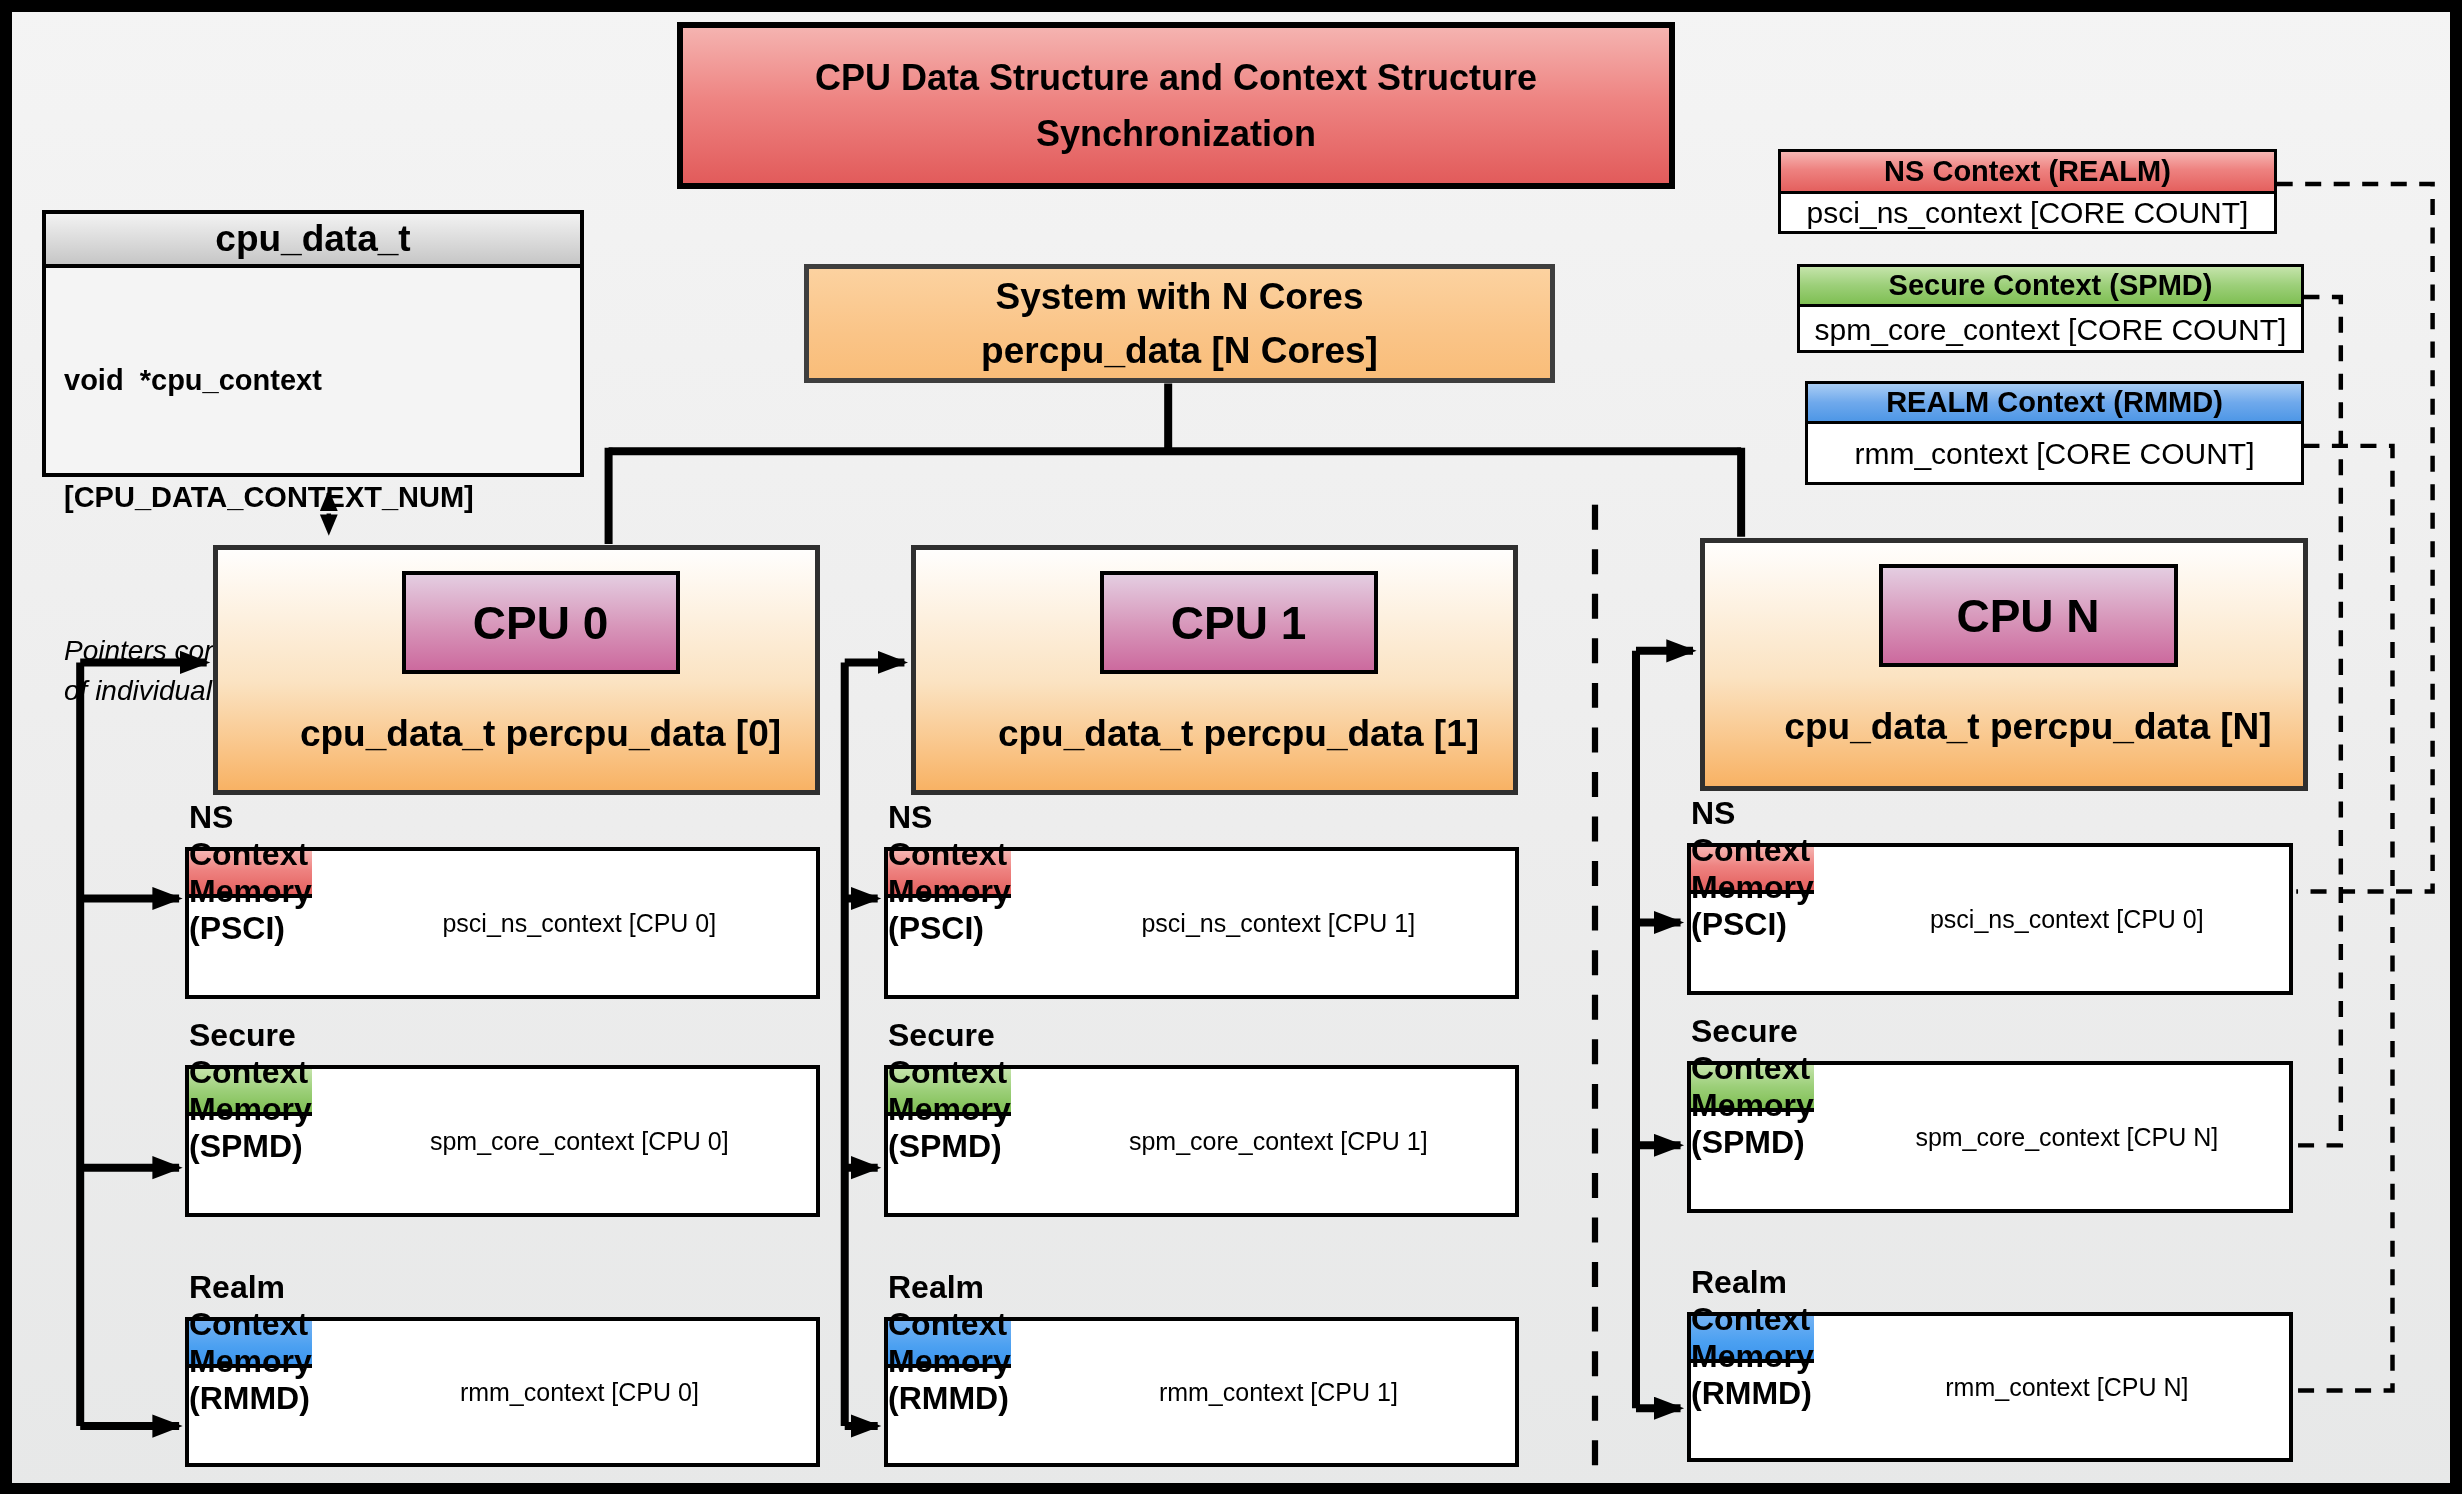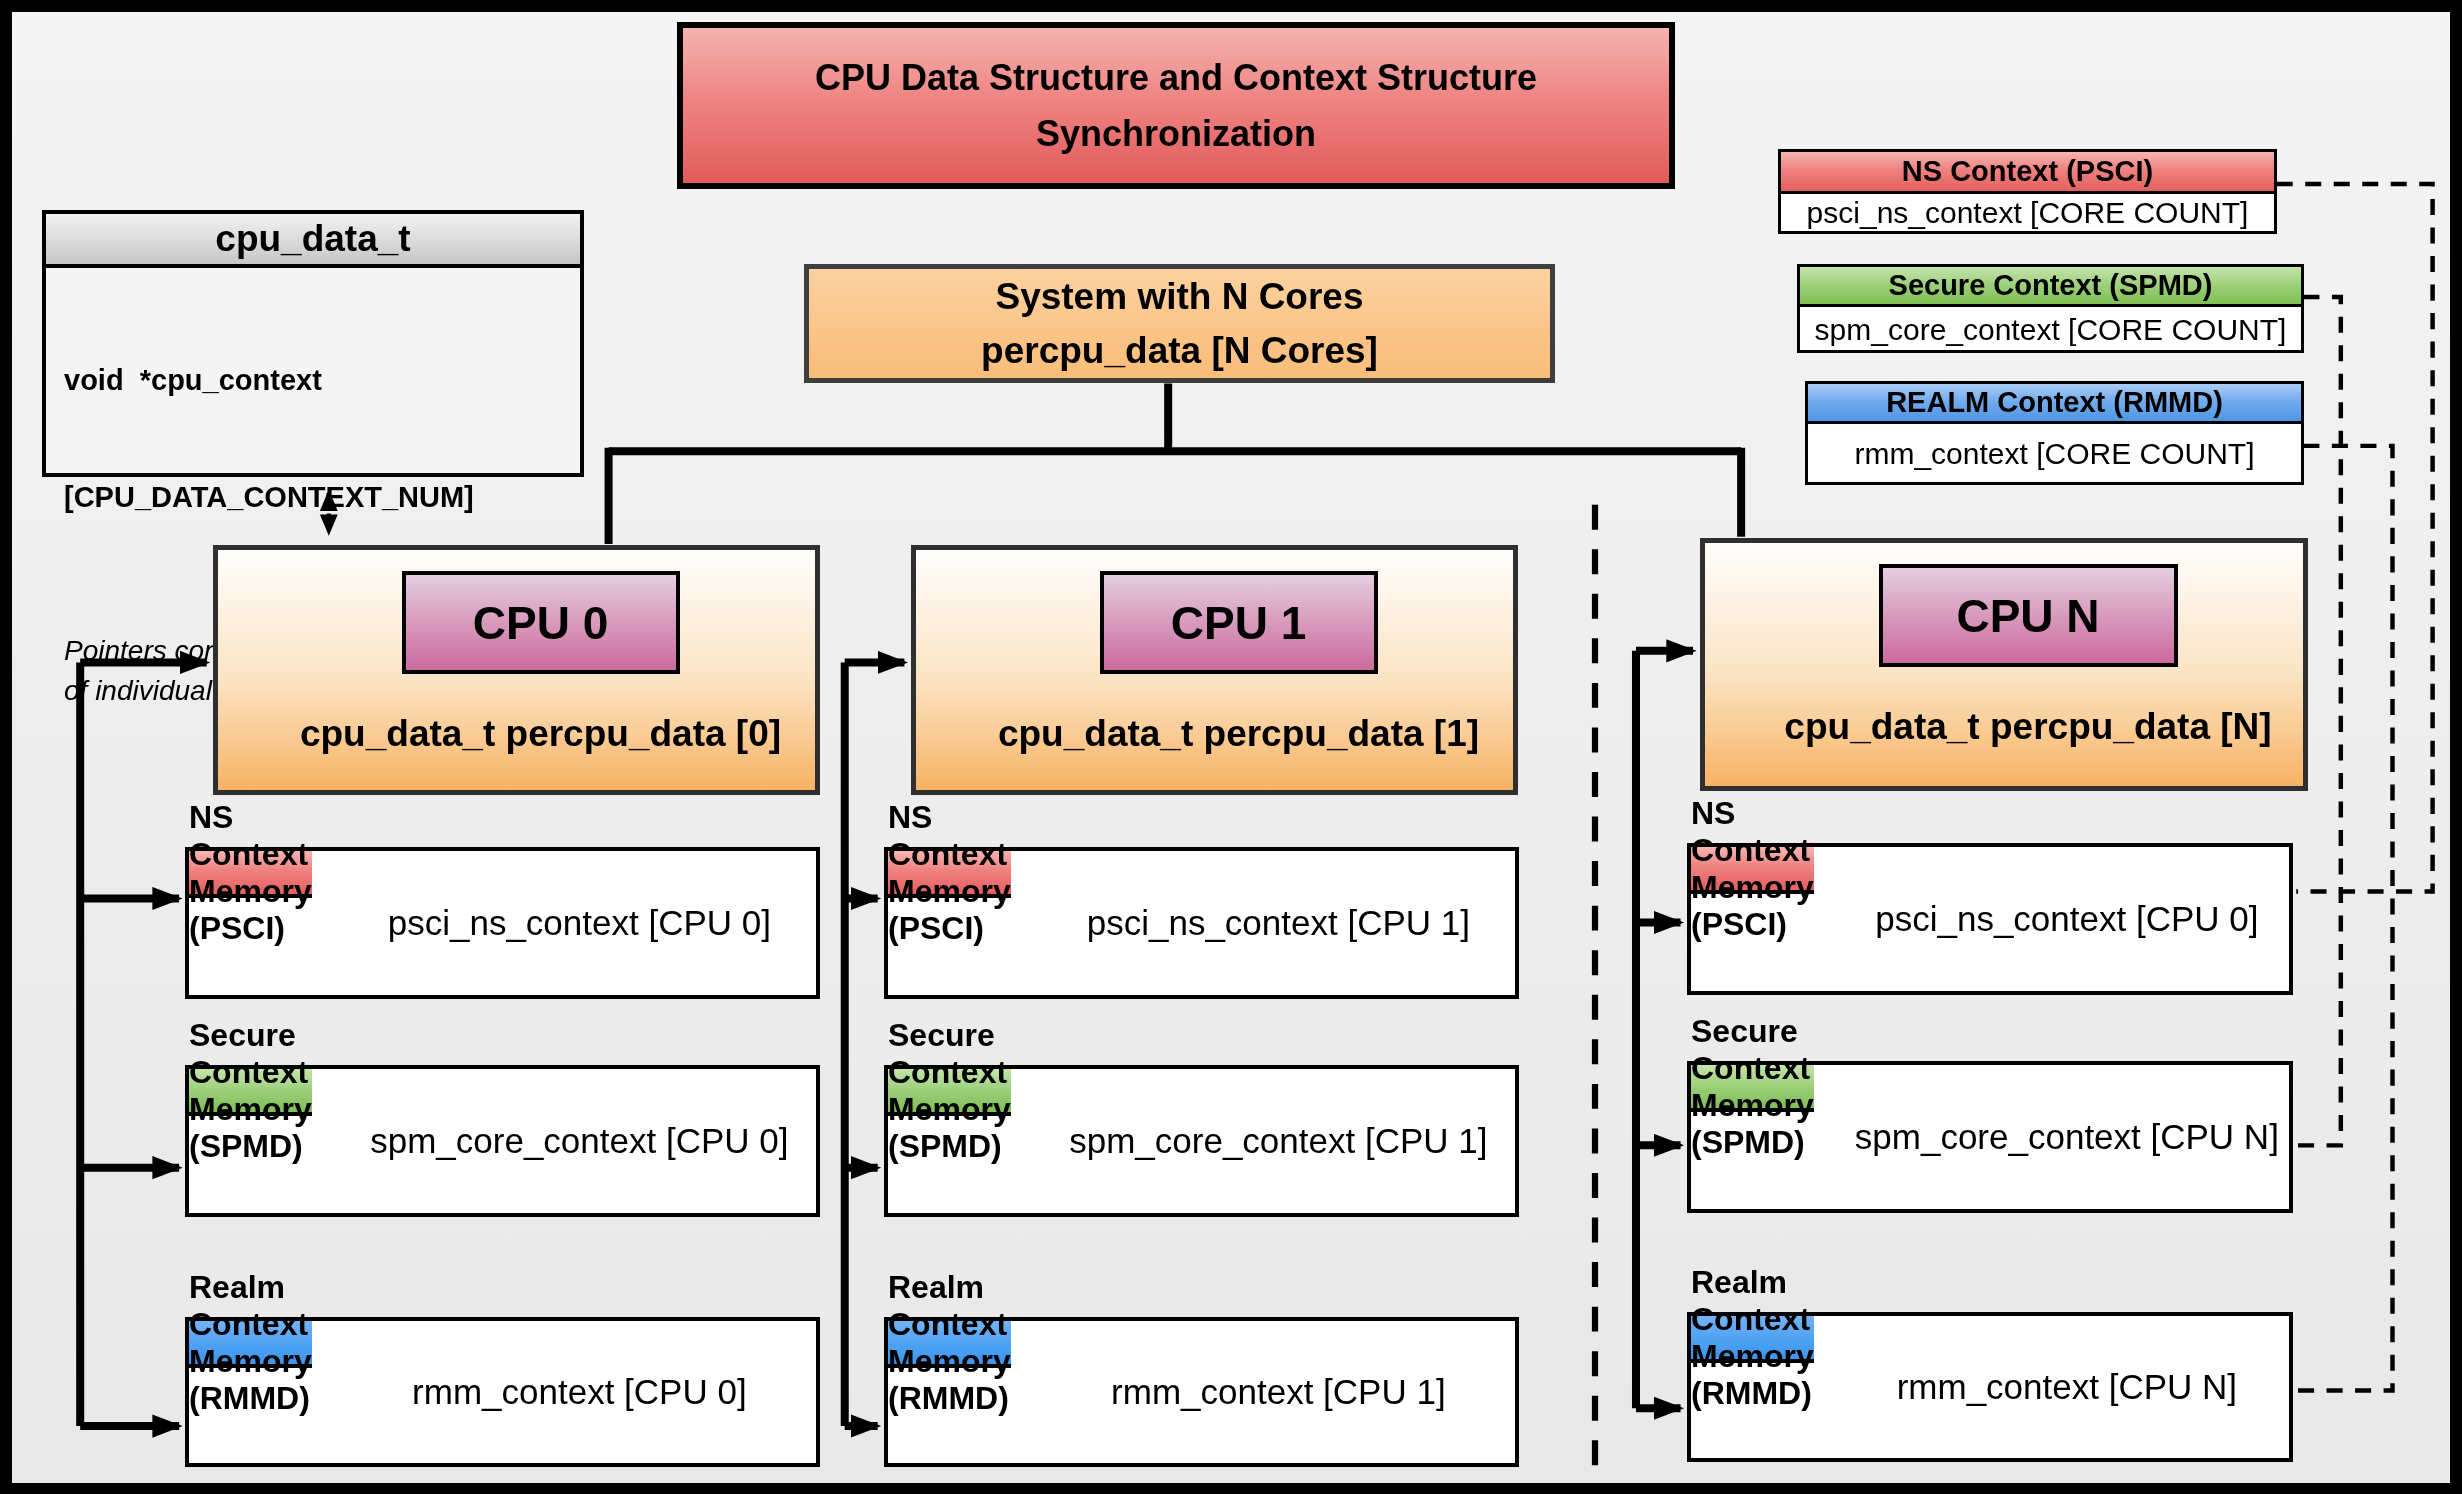--- a/index.html
+++ b/index.html
@@ -69,21 +69,21 @@
   }
   .cpu-caption { margin-top:39px; font-weight:bold; font-size:37px; }
 
   
   .ctx { border:4.5px solid #000; background:#FFF; display:flex; flex-direction:row; }
   .ctx .hd {
     height:43px; flex:0 0 43px; border-bottom:4.5px solid #000;
     display:flex; align-items:center; justify-content:center;
     font-weight:bold; font-size:32px;
   }
-  .ctx .bd { flex:1; display:flex; align-items:center; justify-content:center; font-size:35px;padding-left:31px; }
+  .ctx .bd { flex:1; display:flex; align-items:center; justify-content:center; font-size:25px;padding-left:31px; }
 </style>
 </head>
 <body>
 
 <div id="canvas">
   <div id="frame"></div>
 
   <svg class="wires" width="2462" height="1495" viewBox="0 0 2763 1677">
     <defs>
       <marker id="arr" markerUnits="userSpaceOnUse" markerWidth="36" markerHeight="28" refX="30" refY="13" orient="auto-start-reverse">
@@ -154,21 +154,21 @@
       </div>
     </div>
   </div>
 
   <div class="box system-box" style="left:804px;top:264px;width:751px;height:119px;">
     <div>System with N Cores</div>
     <div>percpu_data [N Cores]</div>
   </div>
 
   <div class="box legend" style="left:1778px;top:149px;width:499px;height:85px;">
-    <div class="hd grad-red" style="height:39px;">NS Context  (PSCI)</div>
+    <div class="hd grad-red" style="height:39px;">NS Context  (REALM)</div>
     <div class="bd" style="height:38px;">psci_ns_context [CORE COUNT]</div>
   </div>
   <div class="box legend" style="left:1797px;top:264px;width:507px;height:89px;">
     <div class="hd grad-green" style="height:37px;">Secure Context (SPMD)</div>
     <div class="bd" style="height:45px;">spm_core_context [CORE COUNT]</div>
   </div>
   <div class="box legend" style="left:1805px;top:381px;width:499px;height:104px;">
     <div class="hd grad-blue" style="height:37px;">REALM Context (RMMD)</div>
     <div class="bd" style="height:60px;">rmm_context [CORE COUNT]</div>
   </div>

